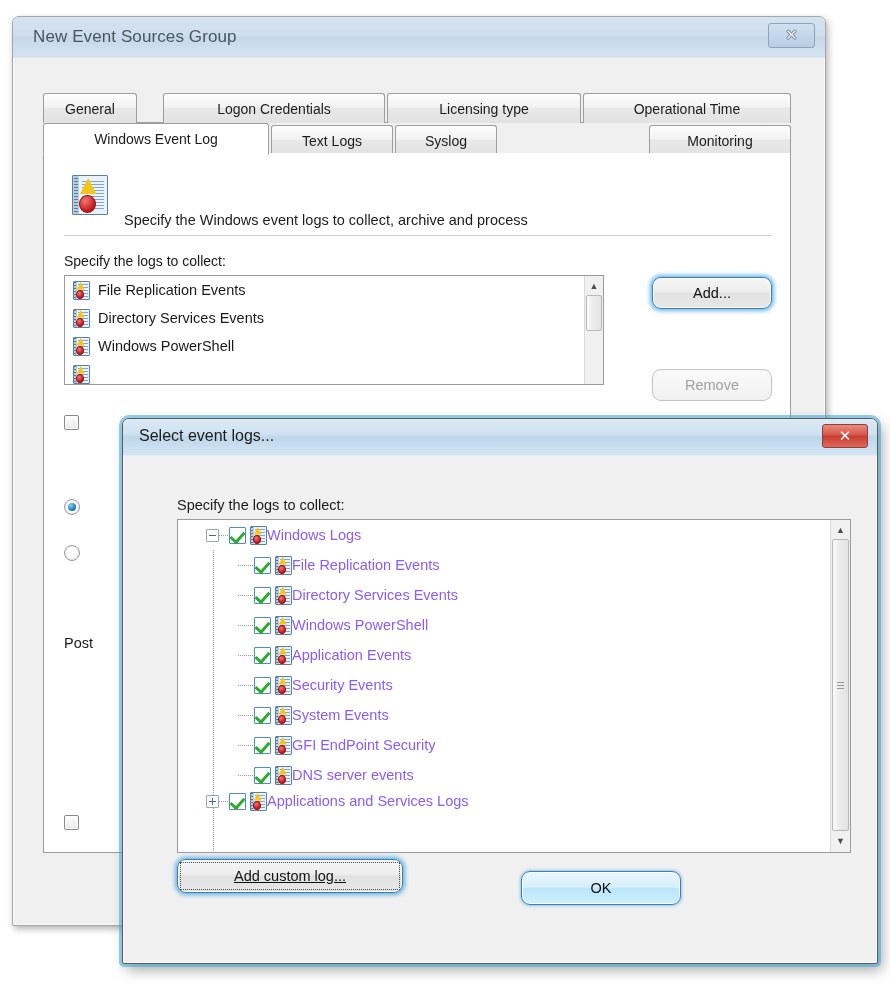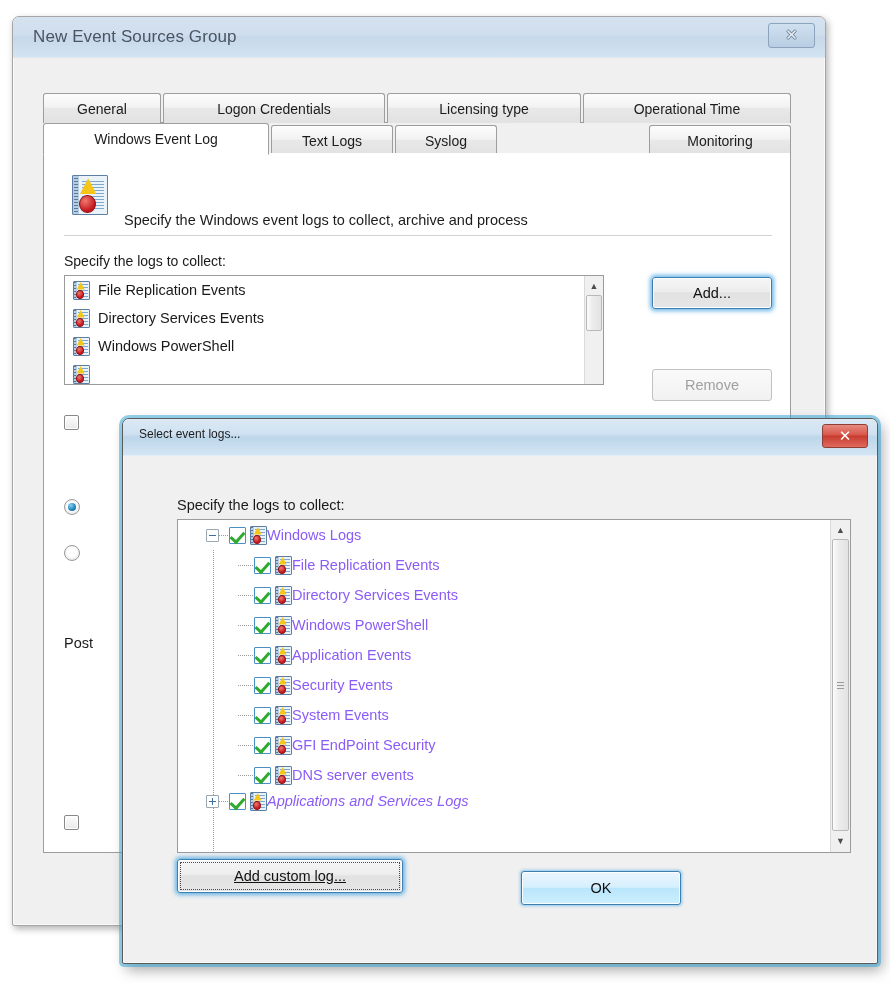--- a/index.html
+++ b/index.html
@@ -113,21 +113,21 @@
     border:1px solid #b8b8b8;border-radius:2px;position:relative;
   }
   .vsb .grip{position:absolute;left:4px;right:4px;top:50%;height:7px;margin-top:-3px;
     background:repeating-linear-gradient(to bottom,#9a9a9a 0 1px,transparent 1px 3px);}
 
   
   .btn{
     position:absolute;box-sizing:border-box;
     display:flex;align-items:center;justify-content:center;
     background:linear-gradient(to bottom,#f6f6f6 0%,#ededed 45%,#e2e2e2 50%,#e6e6e6 100%);
-    border:1px solid #9a9a9a;border-radius:3px;
+    border:1px solid #9a9a9a;border-radius:9px;
     font-size:14.5px;color:#101010;white-space:nowrap;
   }
   .btn.disabled{color:#a0a0a0;border-color:#c2c2c2;background:linear-gradient(to bottom,#fafafa,#f1f1f1);margin-top:44px;}
   .btn.focusglow{
     border-color:#3c7fb1;
     box-shadow:0 0 0 1px #ffffff inset,0 0 4px 2px rgba(60,160,225,.75);
   }
   .btn.default{
     background:linear-gradient(to bottom,#eaf6fd 0%,#d6effd 48%,#b9e5fb 50%,#cdf0fd 100%);
     border-color:#3c7fb1;
@@ -165,21 +165,21 @@
     box-shadow:0 0 0 1px rgba(255,255,255,.6) inset,
                0 0 0 3px rgba(60,170,215,.55),
                4px 6px 14px rgba(0,0,0,.35);
   }
   #modal-titlebar{
     position:absolute;left:0;top:0;right:0;height:36px;
     border-radius:6px 6px 0 0;
     background:linear-gradient(to bottom,#dce9f5 0%,#cfe1f1 42%,#bdd6ea 50%,#d3e5f4 100%);
     border-bottom:1px solid #e3edf6;
   }
-  #modal-title{position:absolute;left:16px;top:8px;font-size:12px;color:#1c1c1c;white-space:nowrap;}
+  #modal-title{position:absolute;left:16px;top:8px;font-size:16px;color:#1c1c1c;white-space:nowrap;}
   #modal-close{
     right:9px;top:5px;width:46px;height:24px;
     background:linear-gradient(to bottom,#e78c80 0%,#d9564a 45%,#c73c30 50%,#e0695c 100%);
     border:1px solid #8e4038;color:#ffffff;
   }
   #modal-listlabel{position:absolute;left:54px;top:78px;font-size:14.5px;}
   #tree{
     position:absolute;left:54px;top:100px;width:674px;height:334px;
     box-sizing:border-box;background:#ffffff;border:1px solid #9b9b9b;overflow:hidden;
   }
@@ -219,21 +219,21 @@
   <div id="bg-titlebar">
     <div id="bg-title">New Event Sources Group</div>
     <div class="closebtn" id="bg-close">
       <span class="glyph-x">✕</span>
     </div>
   </div>
 
   <div id="tabstrip">
     <div class="tabrow">
       <div id="tabrow1-line"></div>
-      <div class="tab" style="left:0;width:118px;">
+      <div class="tab" style="left:0;width:94px;">
         <span>General</span>
       </div>
       <div class="tab" style="left:120px;width:222px;">
         <span>Logon Credentials</span>
       </div>
       <div class="tab" style="left:344px;width:194px;">
         <span>Licensing type</span>
       </div>
       <div class="tab" style="left:540px;width:208px;">
         <span>Operational Time</span>
@@ -479,21 +479,21 @@
           </span>
         <span class="eli">
           <span class="pad"></span>
             <span class="rings"></span>
             <span class="lines"></span>
           <span class="warn"></span>
             <span class="err"></span>
           </span>
         <span class="tlabel">DNS server events</span>
       </div>
-      <div class="tnode" style="height:22px;overflow:hidden;font-style:italic;">
+      <div class="tnode" style="height:22px;overflow:hidden;">
         <span class="ind" style="width:28px;"></span>
         <span class="expander plus"></span>
         <span class="dots" style="width:10px;"></span>
         <span class="tcheck">
             <span class="tick"></span>
           </span>
         <span class="eli">
           <span class="pad"></span>
             <span class="rings"></span>
             <span class="lines"></span>

